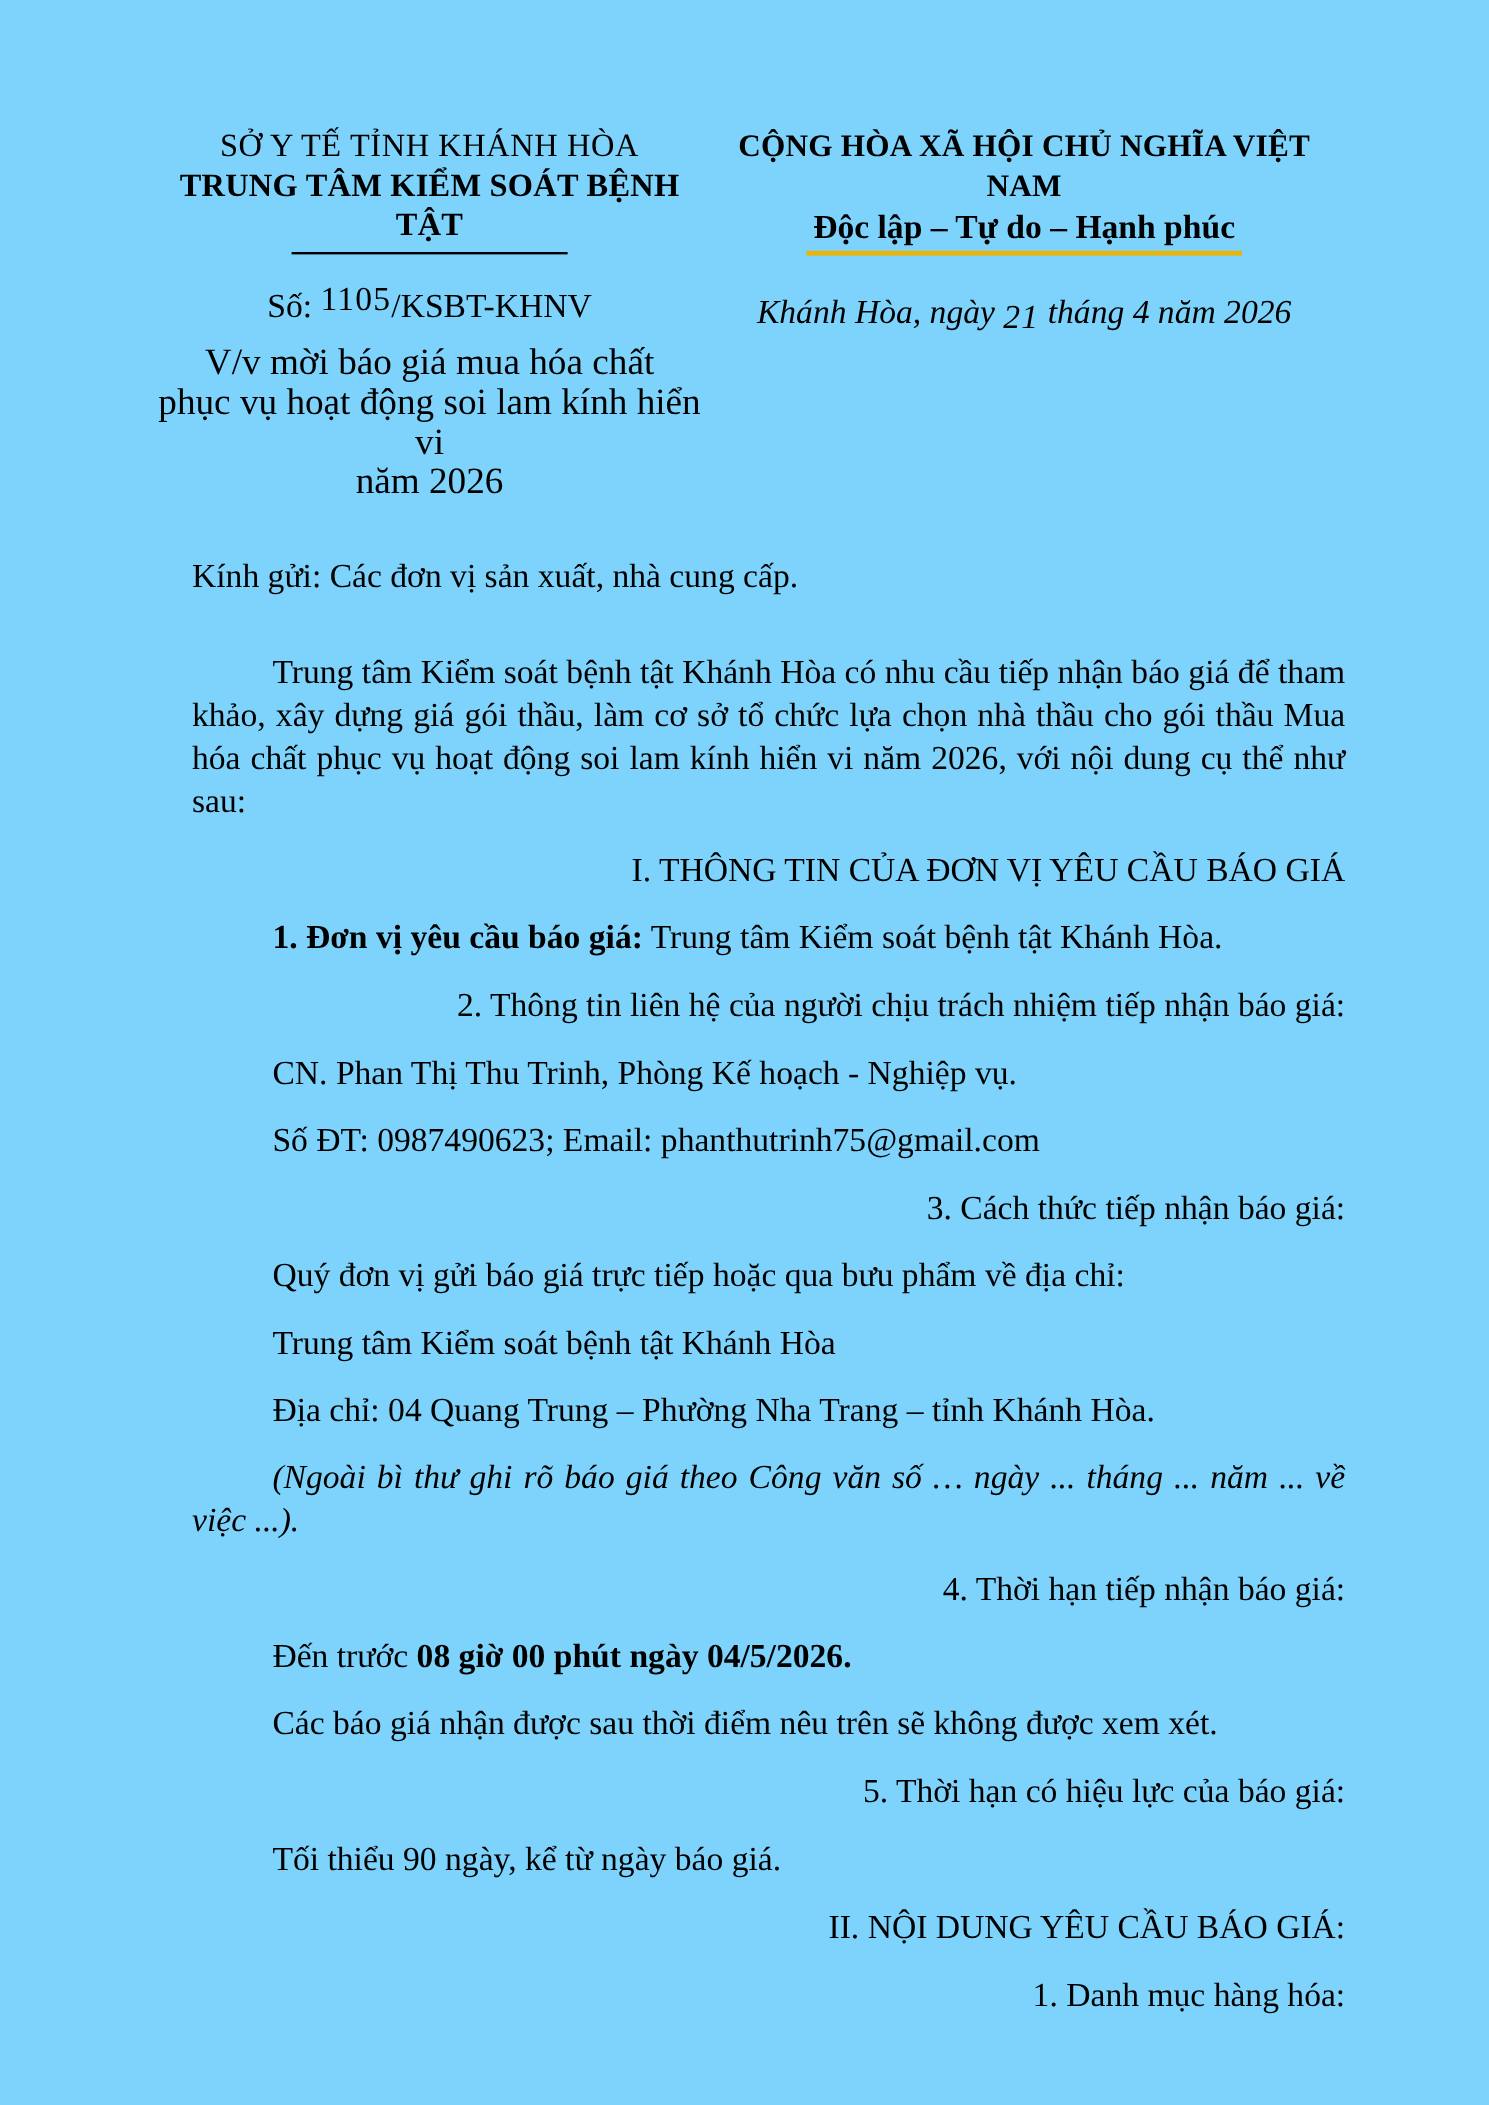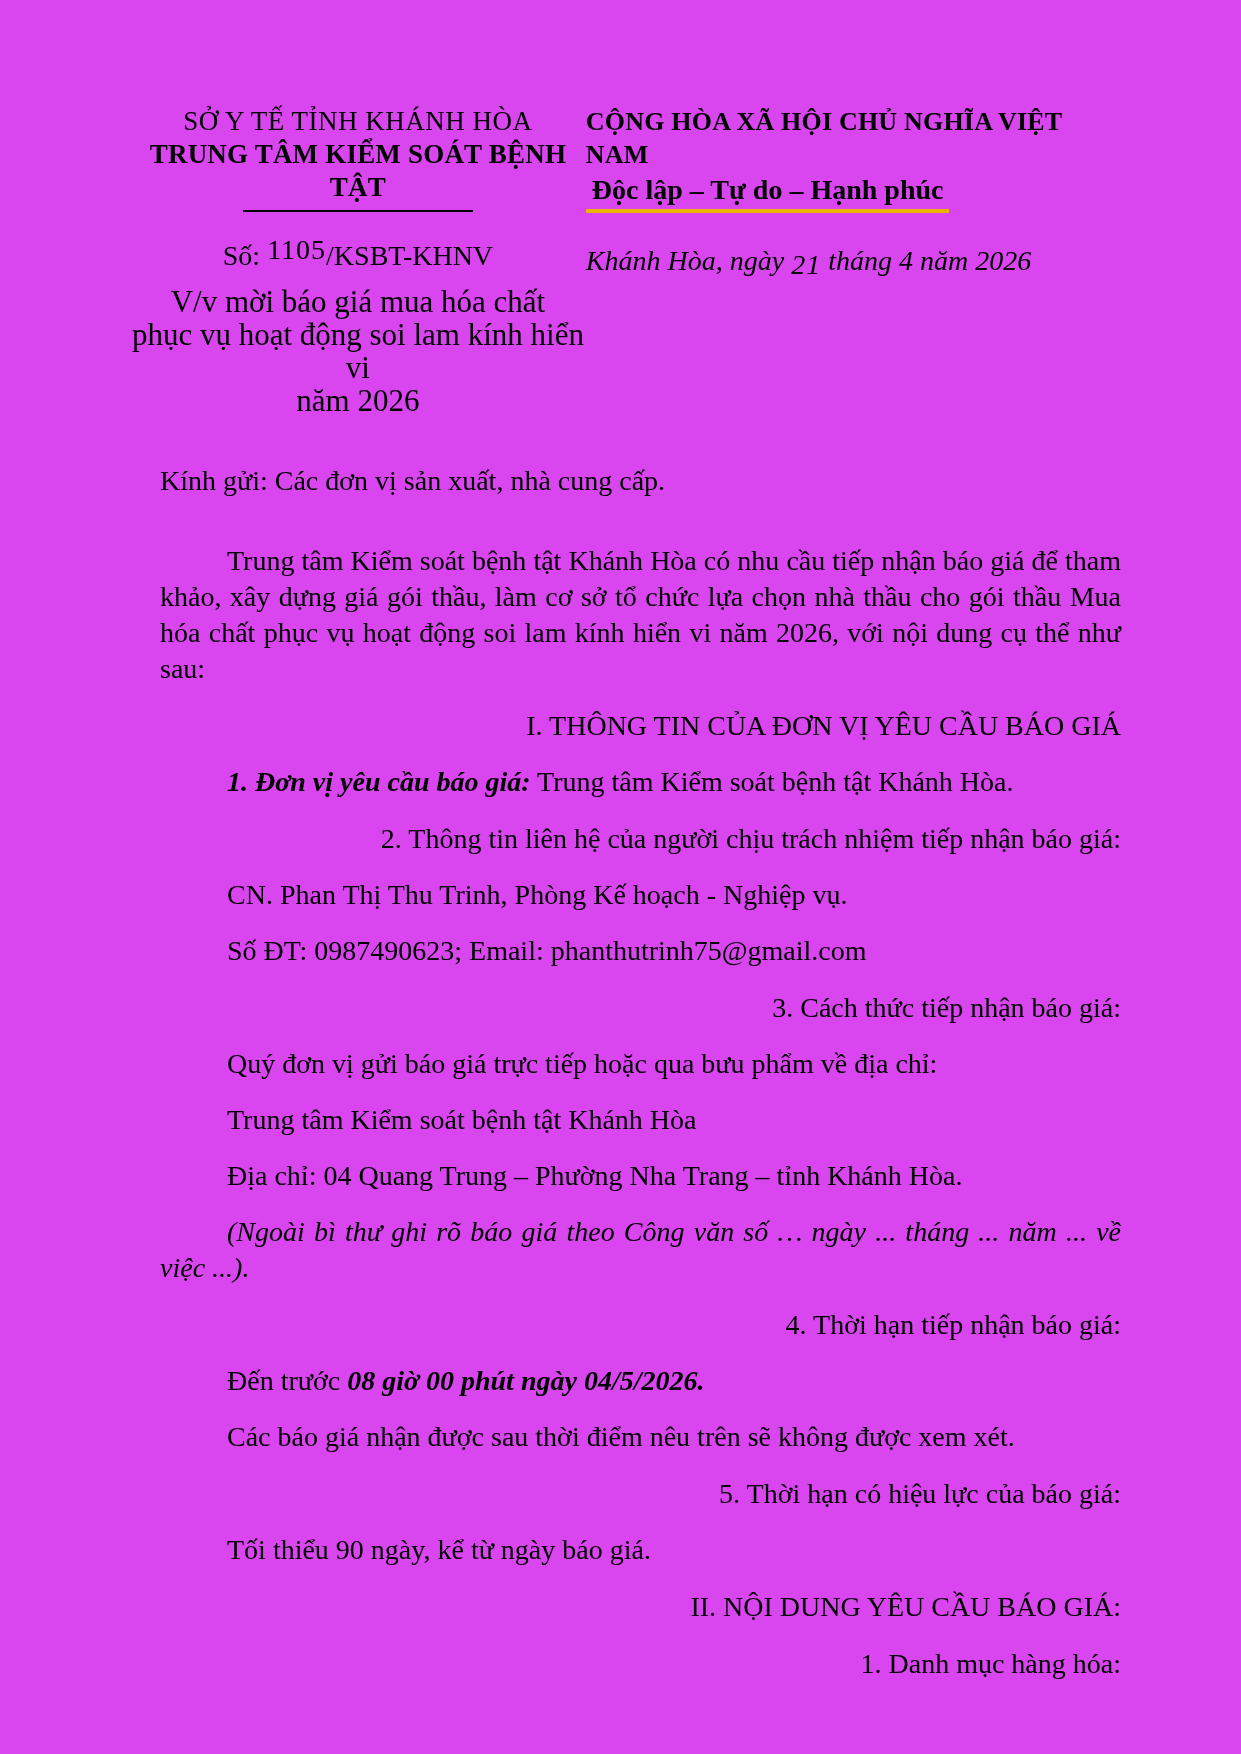--- a/index.html
+++ b/index.html
@@ -4,35 +4,35 @@
 <style>
   html, body {
     margin: 0;
     padding: 0;
     background: #ffffff;
   }
   .page {
     position: relative;
     width: 1241px;
     height: 1754px;
-    background: #d946ef;
+    background: #7dd3fc;
     color: #000000;
     font-family: "Liberation Serif", "DejaVu Serif", serif;
     box-sizing: border-box;
     padding: 105px 120px 60px 160px;
     overflow: hidden;
   }
   
   .header {
     display: flex;
     flex-direction: row;
     margin-left: -30px; 
   }
   .header-left  { width: 46%; text-align: center; }
-  .header-right { width: 54%; text-align: left; }
+  .header-right { width: 54%; text-align: center; }
   .org-line1 { font-size: 27px; line-height: 33px; letter-spacing: 0.5px; }
   .org-line2 { font-size: 27px; line-height: 33px; font-weight: bold; letter-spacing: 0.2px; }
   .org-underline {
     width: 230px; height: 0;
     border-bottom: 2px solid #000;
     margin: 6px auto 0 auto;
   }
   .so-line { font-size: 28px; margin-top: 28px; white-space: nowrap; }
   .doc-number {
     position: relative;
@@ -67,21 +67,21 @@
     margin-right: 60px;
   }
   .doc-body { margin-top: 46px; }
   .doc-body p {
     font-size: 28px;
     line-height: 36px;
     margin: 0 0 20px 0;
     text-indent: 67px;
   }
   .justify { text-align: justify; }
-  .bold { font-weight: bold; font-style: italic; }
+  .bold { font-weight: bold; }
   .italic { font-style: italic; }
   p.sec-heading { font-weight: normal; margin-top: 21px; text-align: right; }
 </style>
 </head>
 <body>
 
 <div class="page">
 
   <div class="header">
     <div class="header-left">

